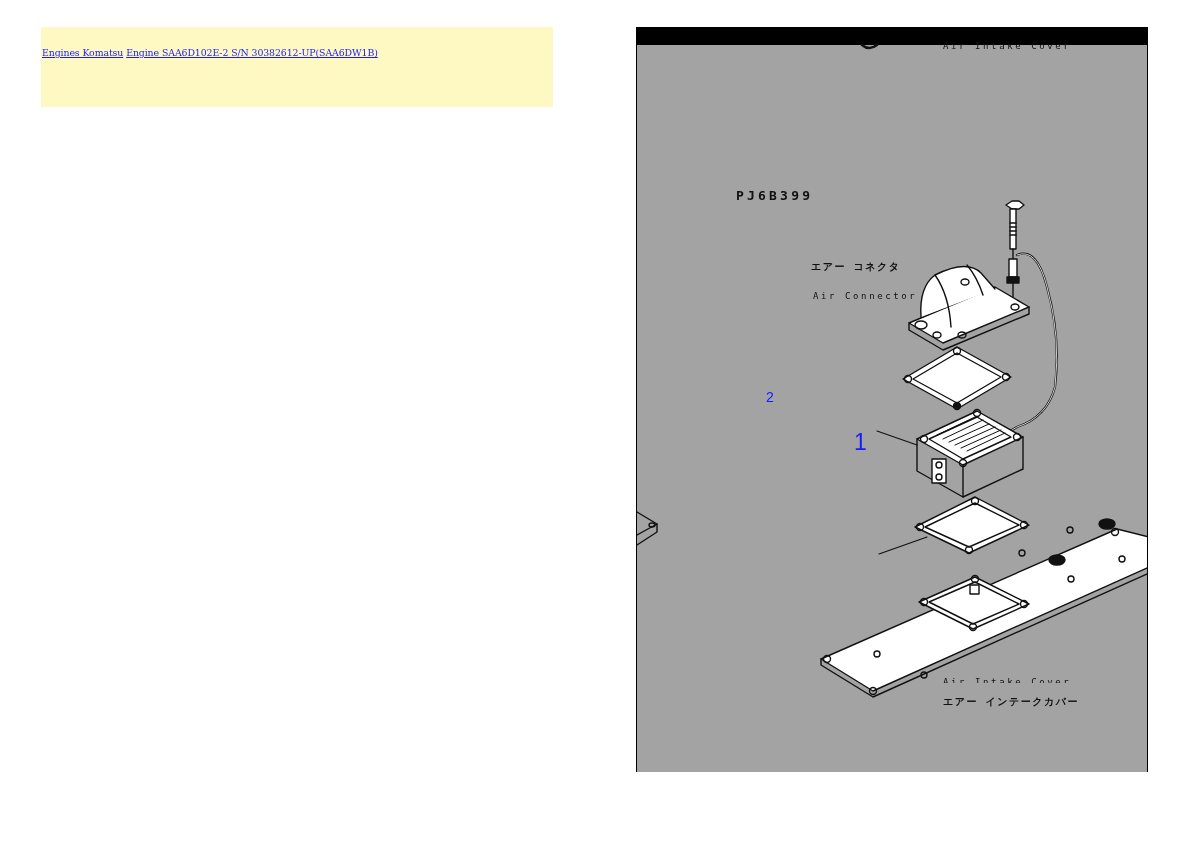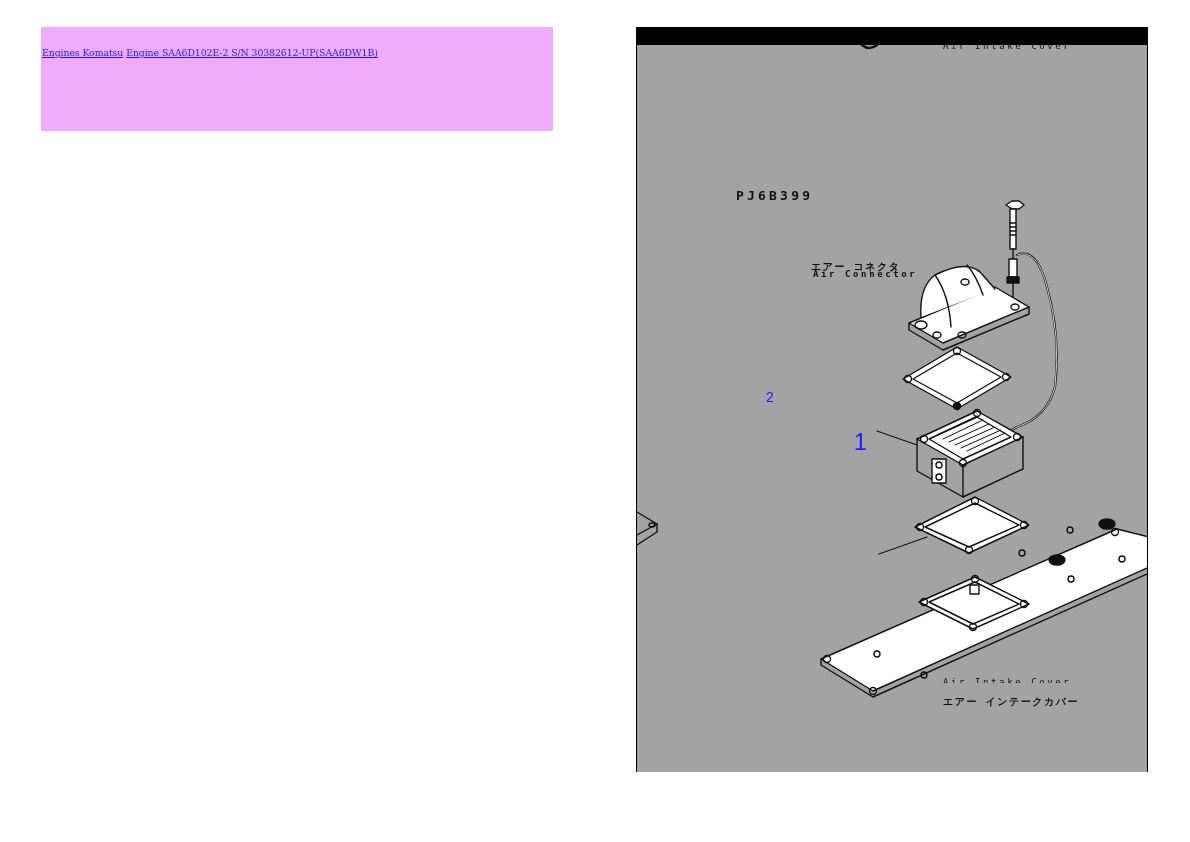--- a/index.html
+++ b/index.html
@@ -10,22 +10,22 @@
       height: 842px;
       overflow: hidden;
       position: relative;
       font-family: "DejaVu Serif", serif;
     }
     .header-box {
       position: absolute;
       left: 41px;
       top: 27px;
       width: 512px;
-      height: 104px;
-      background: #f0abfc;
+      height: 80px;
+      background: #fef9c3;
     }
     .breadcrumb {
       position: absolute;
       left: 1px;
       top: 20px;
       font-family: "DejaVu Serif", serif;
       font-size: 9.4px;
       letter-spacing: -0.1px;
       white-space: nowrap;
       line-height: 12px;
@@ -213,21 +213,21 @@
       <path d="M0 485 L20 497 L0 508"></path>
       <path d="M20 497 L20 505 L0 518"></path>
       <ellipse cx="15" cy="498" rx="3" ry="2"></ellipse>
     </g>
   </svg>
 
   <div class="lbl lbl-top-en">Air Intake Cover</div>
   <div class="lbl lbl-code">PJ6B399</div>
 
   <div class="lbl lbl-jp" style="left:174px; top:233px;">エアー コネクタ</div>
-  <div class="lbl lbl-en" style="left:176px; top:242px;font-weight:bold;">Air Connector</div>
+  <div class="lbl lbl-en" style="left:176px; top:264px;">Air Connector</div>
 
   <div class="lbl lbl-jp" style="left:306px; top:668px;">エアー インテークカバー</div>
   <div class="lbl lbl-en" style="left:306px; top:650px; height:6px; overflow:hidden;">Air Intake Cover</div>
 
 
   <a class="callout callout-1">1</a>
   <a class="callout callout-2">2</a>
 </div>
 
 </body></html>

